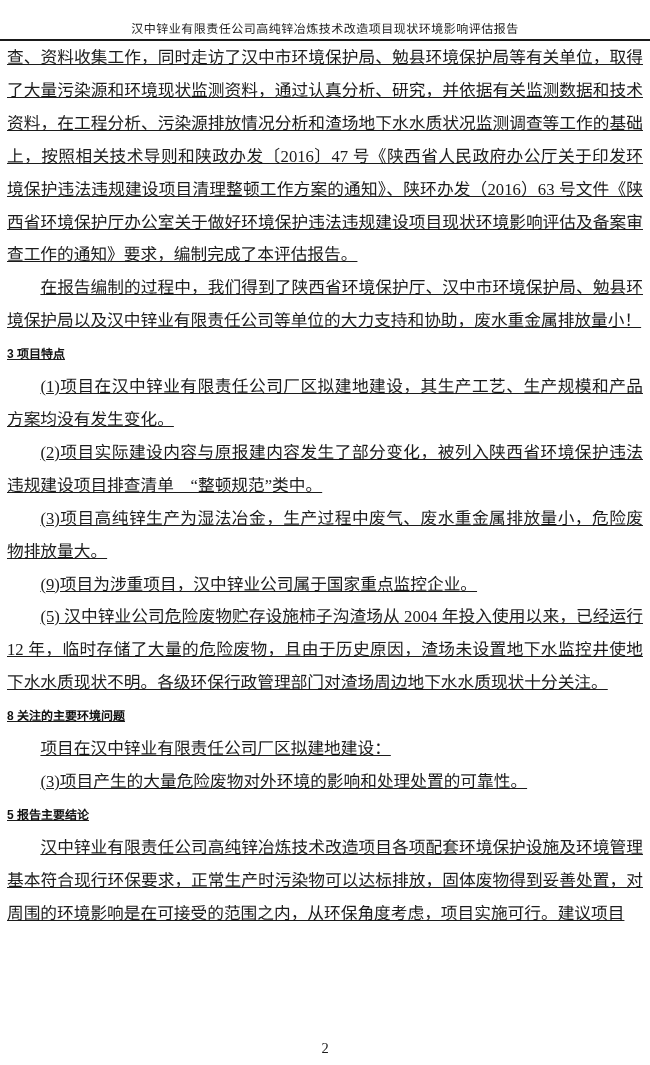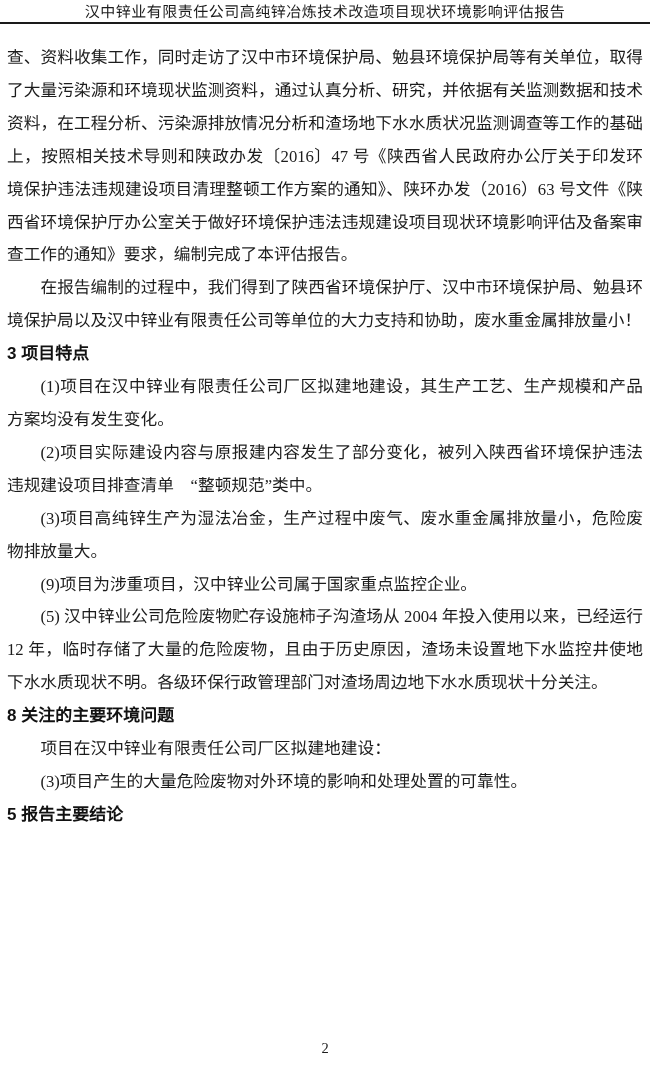--- a/index.html
+++ b/index.html
@@ -16,54 +16,55 @@
     font-family: "Liberation Serif", "DejaVu Serif", serif;
     color: #1c1c1c;
   }
   .page-header {
     position: absolute;
     top: 0;
     left: 0;
     right: 0;
   }
   .header-title {
-    padding-top: 3px;
+    padding-top: 20px;
     text-align: center;
-    font-size: 15px;
+    font-size: 12px;
     line-height: 18px;
     letter-spacing: 0.5px;
     white-space: nowrap;
   }
   .header-rule {
     margin-top: 1px;
     border: 0;
     border-bottom: 2px solid #1a1a1a;
     height: 0;
   }
   .doc-body {
     position: absolute;
     top: 42px;
     left: 7px;
     width: 636px;
     font-size: 16.7px;
     line-height: 32.9px;
     text-align: justify;
+    text-decoration: underline;
   }
   .para {
     margin: 0;
     text-indent: 2em;
   }
   .para.no-indent {
     text-indent: 0;
   }
   .heading {
     margin: 0;
     font-family: "Liberation Sans", "DejaVu Sans", sans-serif;
     font-weight: bold;
-    font-size: 17px;
+    font-size: 12px;
     line-height: 32.9px;
     text-indent: 0;
     color: #111111;
   }
   .page-footer {
     position: absolute;
     bottom: 9px;
     left: 0;
     right: 0;
     text-align: center;
@@ -88,19 +89,20 @@
     <h2 class="heading">3 项目特点</h2>
     <p class="para">(1)项目在汉中锌业有限责任公司厂区拟建地建设，其生产工艺、生产规模和产品方案均没有发生变化。</p>
     <p class="para">(2)项目实际建设内容与原报建内容发生了部分变化，被列入陕西省环境保护违法违规建设项目排查清单　“整顿规范”类中。</p>
     <p class="para">(3)项目高纯锌生产为湿法冶金，生产过程中废气、废水重金属排放量小，危险废物排放量大。</p>
     <p class="para">(9)项目为涉重项目，汉中锌业公司属于国家重点监控企业。</p>
     <p class="para">(5) 汉中锌业公司危险废物贮存设施柿子沟渣场从 2004 年投入使用以来，已经运行 12 年，临时存储了大量的危险废物，且由于历史原因，渣场未设置地下水监控井使地下水水质现状不明。各级环保行政管理部门对渣场周边地下水水质现状十分关注。</p>
     <h2 class="heading">8 关注的主要环境问题</h2>
     <p class="para">项目在汉中锌业有限责任公司厂区拟建地建设：</p>
     <p class="para">(3)项目产生的大量危险废物对外环境的影响和处理处置的可靠性。</p>
     <h2 class="heading">5 报告主要结论</h2>
+    <p class="para">汉中锌业有限责任公司高纯锌冶炼技术改造项目各项配套环境保护设施及环境管理基本符合现行环保要求，正常生产时污染物可以达标排放，固体废物得到妥善处置，对周围的环境影响是在可接受的范围之内，从环保角度考虑，项目实施可行。建议项目</p>
   </main>
 
   <footer class="page-footer">
     <span>2</span>
   </footer>
 
 </div>
 
 </body></html>

